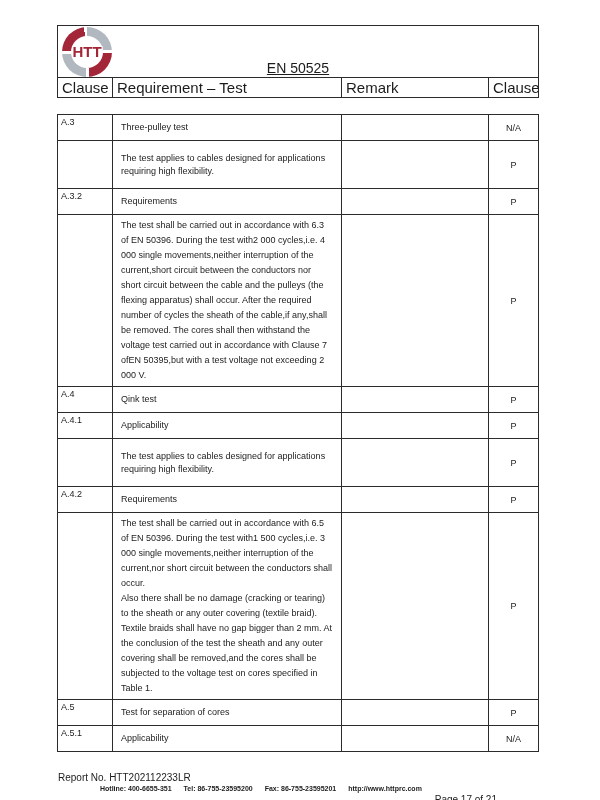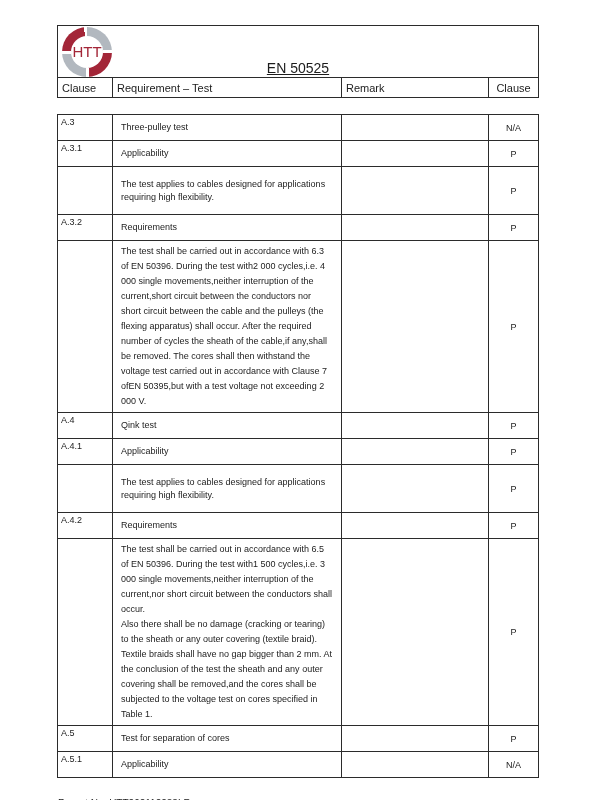--- a/index.html
+++ b/index.html
@@ -30,29 +30,29 @@
       var(--red) 25.5% 48.5%, #fff 48.5% 50.5%,
       var(--gray) 50.5% 73.5%, #fff 73.5% 75.5%,
       var(--red) 75.5% 98%, #fff 98% 100%);
   }
   .logo-hole{
     position:absolute;left:9px;top:9px;width:32px;height:32px;
     border-radius:50%;background:#fff;
   }
   .logo-text{
     position:absolute;left:3px;top:16px;width:44px;text-align:center;
-    font-size:15px;font-weight:normal;color:var(--red);letter-spacing:0px;
+    font-size:15px;font-weight:bold;color:var(--red);letter-spacing:0px;
     text-shadow:-1px -1px 0 #fff,1px -1px 0 #fff,-1px 1px 0 #fff,1px 1px 0 #fff,0 0 2px #fff;
   }
   .std-title{
     position:absolute;left:0;right:0;bottom:1px;text-align:center;
     font-size:14px;
     text-decoration:underline;
   }
-  .hdr-row td{height:20px;font-size:11px;padding:1px 4px;}
+  .hdr-row td{height:20px;font-size:15px;padding:1px 4px;}
   .hdr-row .c-result{text-align:center;}
 
   
   .body-table{margin-top:16px;border:1.5px solid var(--line);}
   .body-table td{font-size:9px;}
   td.cl{vertical-align:top;padding:2px 3px;}
   td.rq{vertical-align:middle;padding:3px 8px;line-height:13px;}
   td.rq.para{line-height:15px;white-space:pre-line;}
   td.rm{padding:2px 4px;}
   td.rs{text-align:center;vertical-align:middle;}
@@ -105,26 +105,20 @@
         <col style="width:229px">
         <col style="width:147px">
         <col style="width:50px">
       </colgroup>
     <tbody>
         <tr class="h1">
       <td class="cl">A.3</td>
       <td class="rq">Three-pulley test</td>
       <td class="rm"></td>
       <td class="rs">N/A</td>
-    </tr>
-    <tr class="h1">
-      <td class="cl">A.3.1</td>
-      <td class="rq">Applicability</td>
-      <td class="rm"></td>
-      <td class="rs">P</td>
     </tr>
     <tr class="h2">
       <td class="cl"></td>
       <td class="rq">The test applies to cables designed for applications requiring high flexibility.</td>
       <td class="rm"></td>
       <td class="rs">P</td>
     </tr>
     <tr class="h1">
       <td class="cl">A.3.2</td>
       <td class="rq">Requirements</td>

